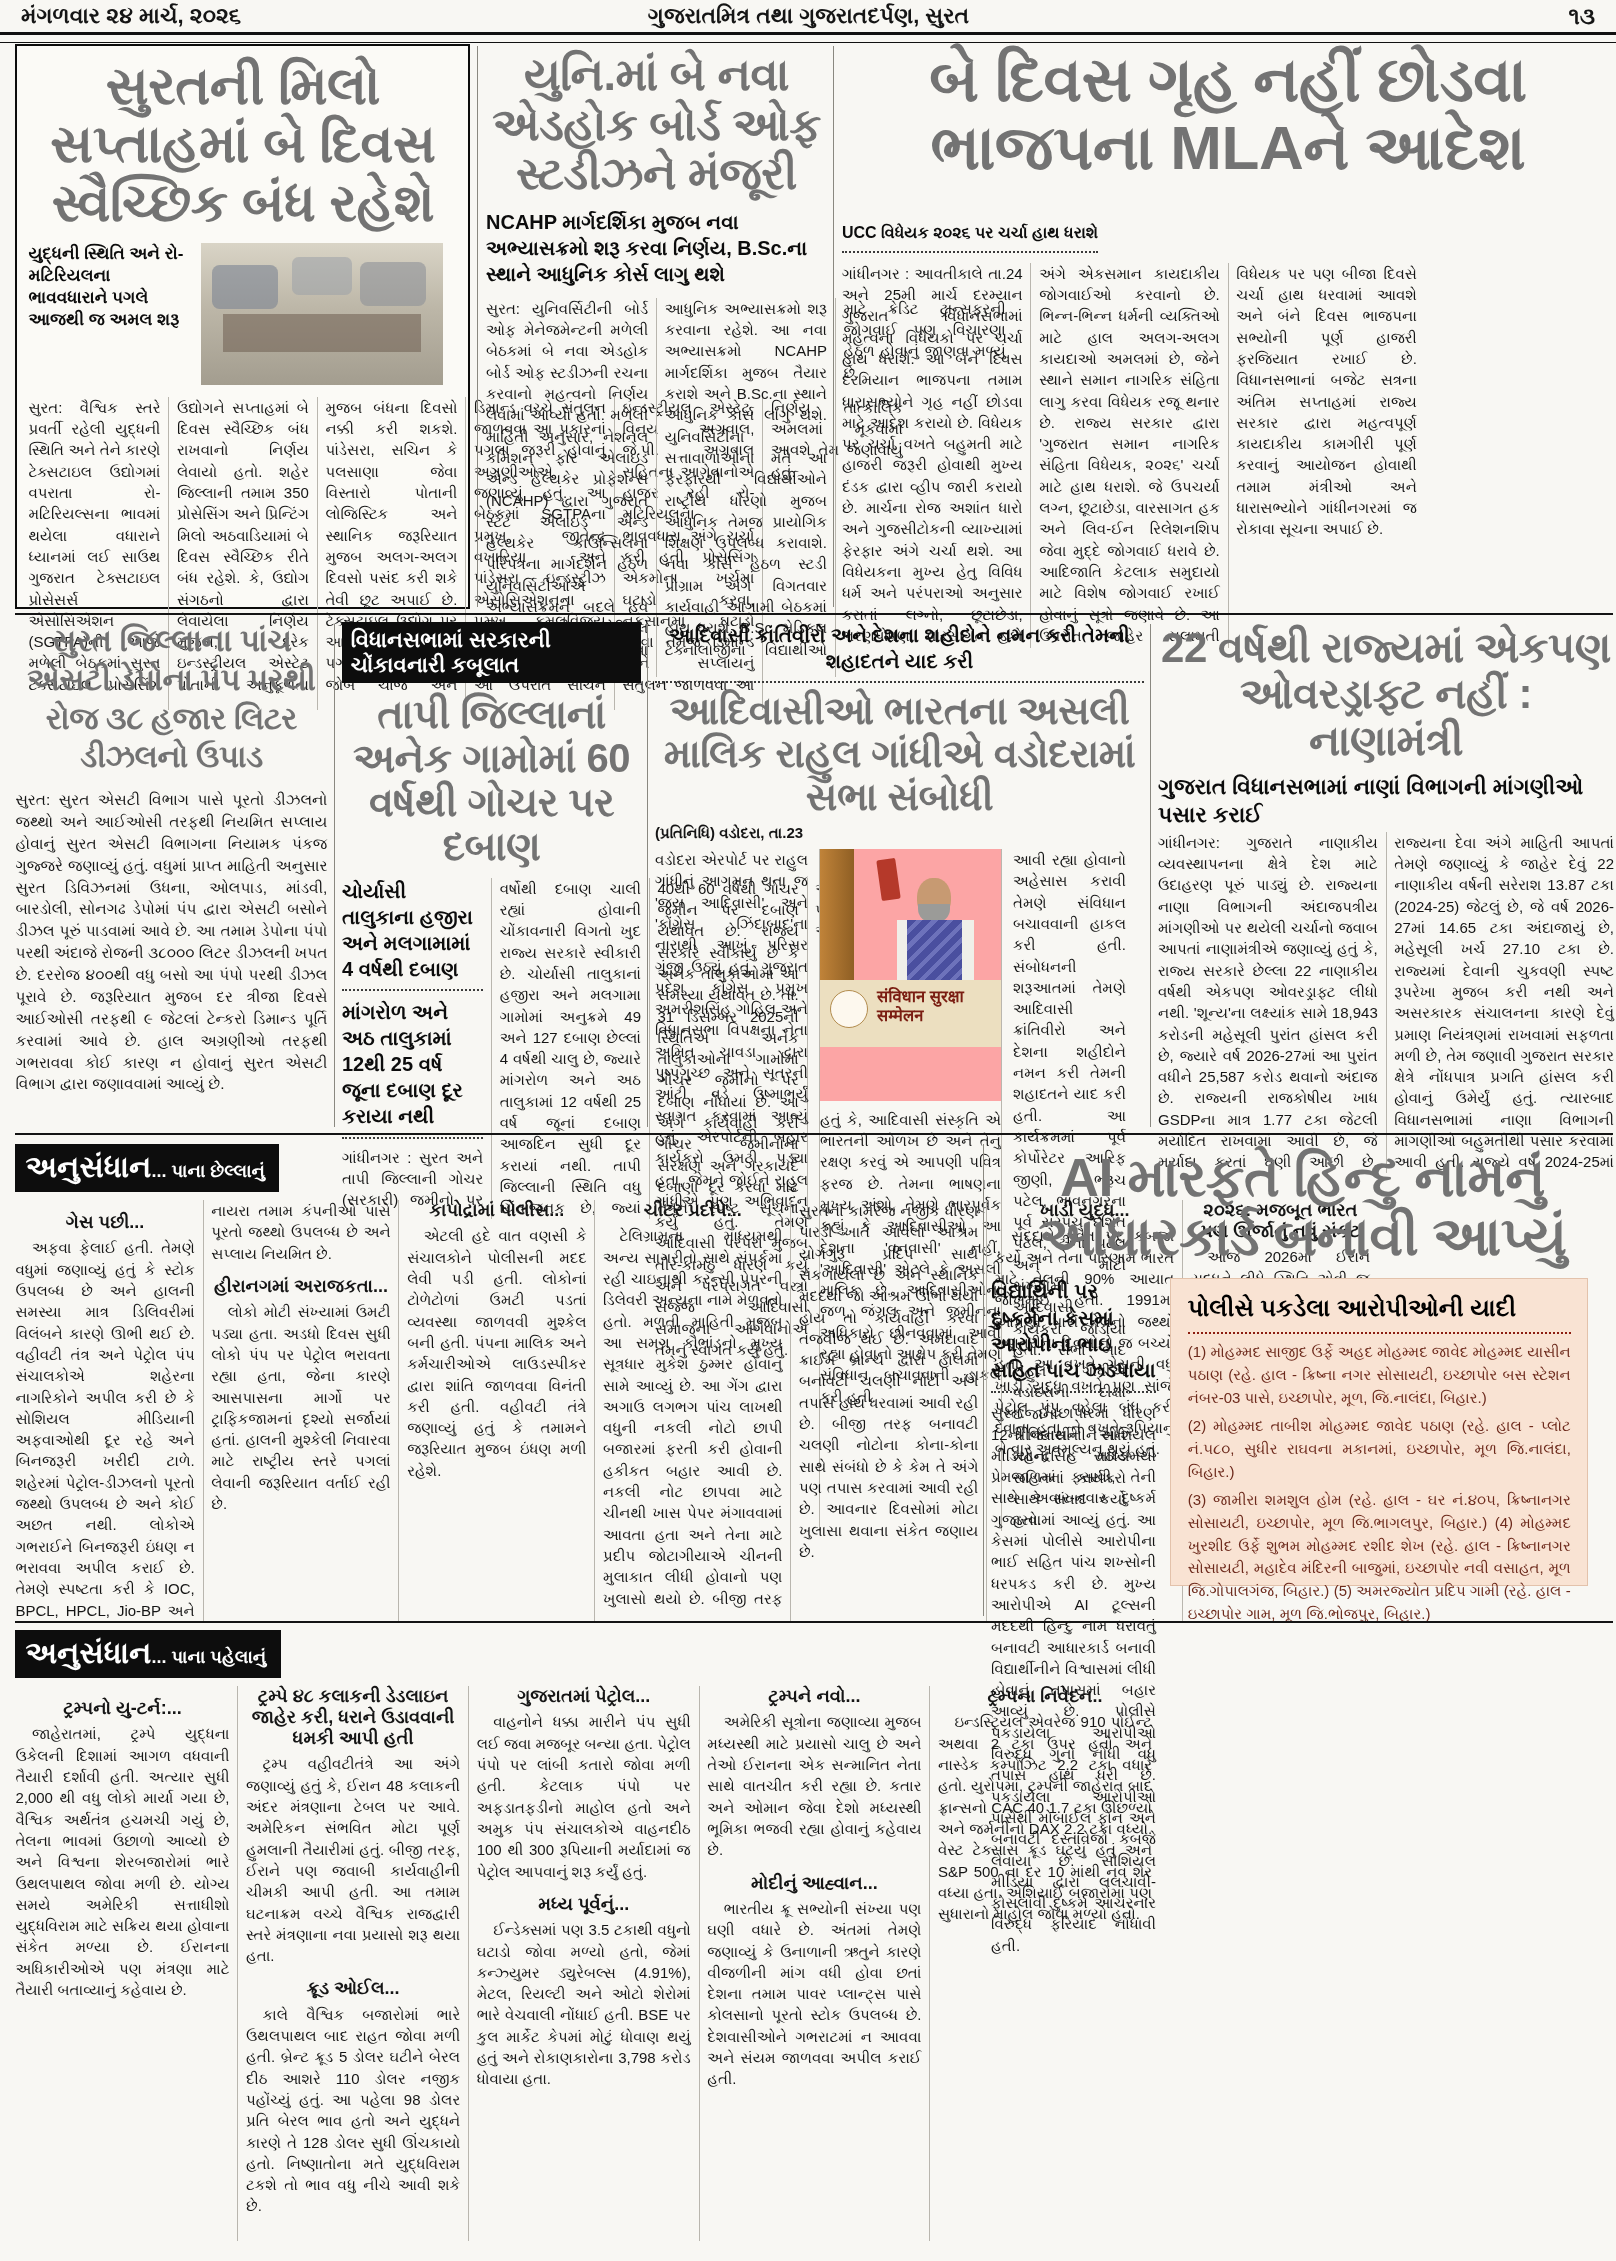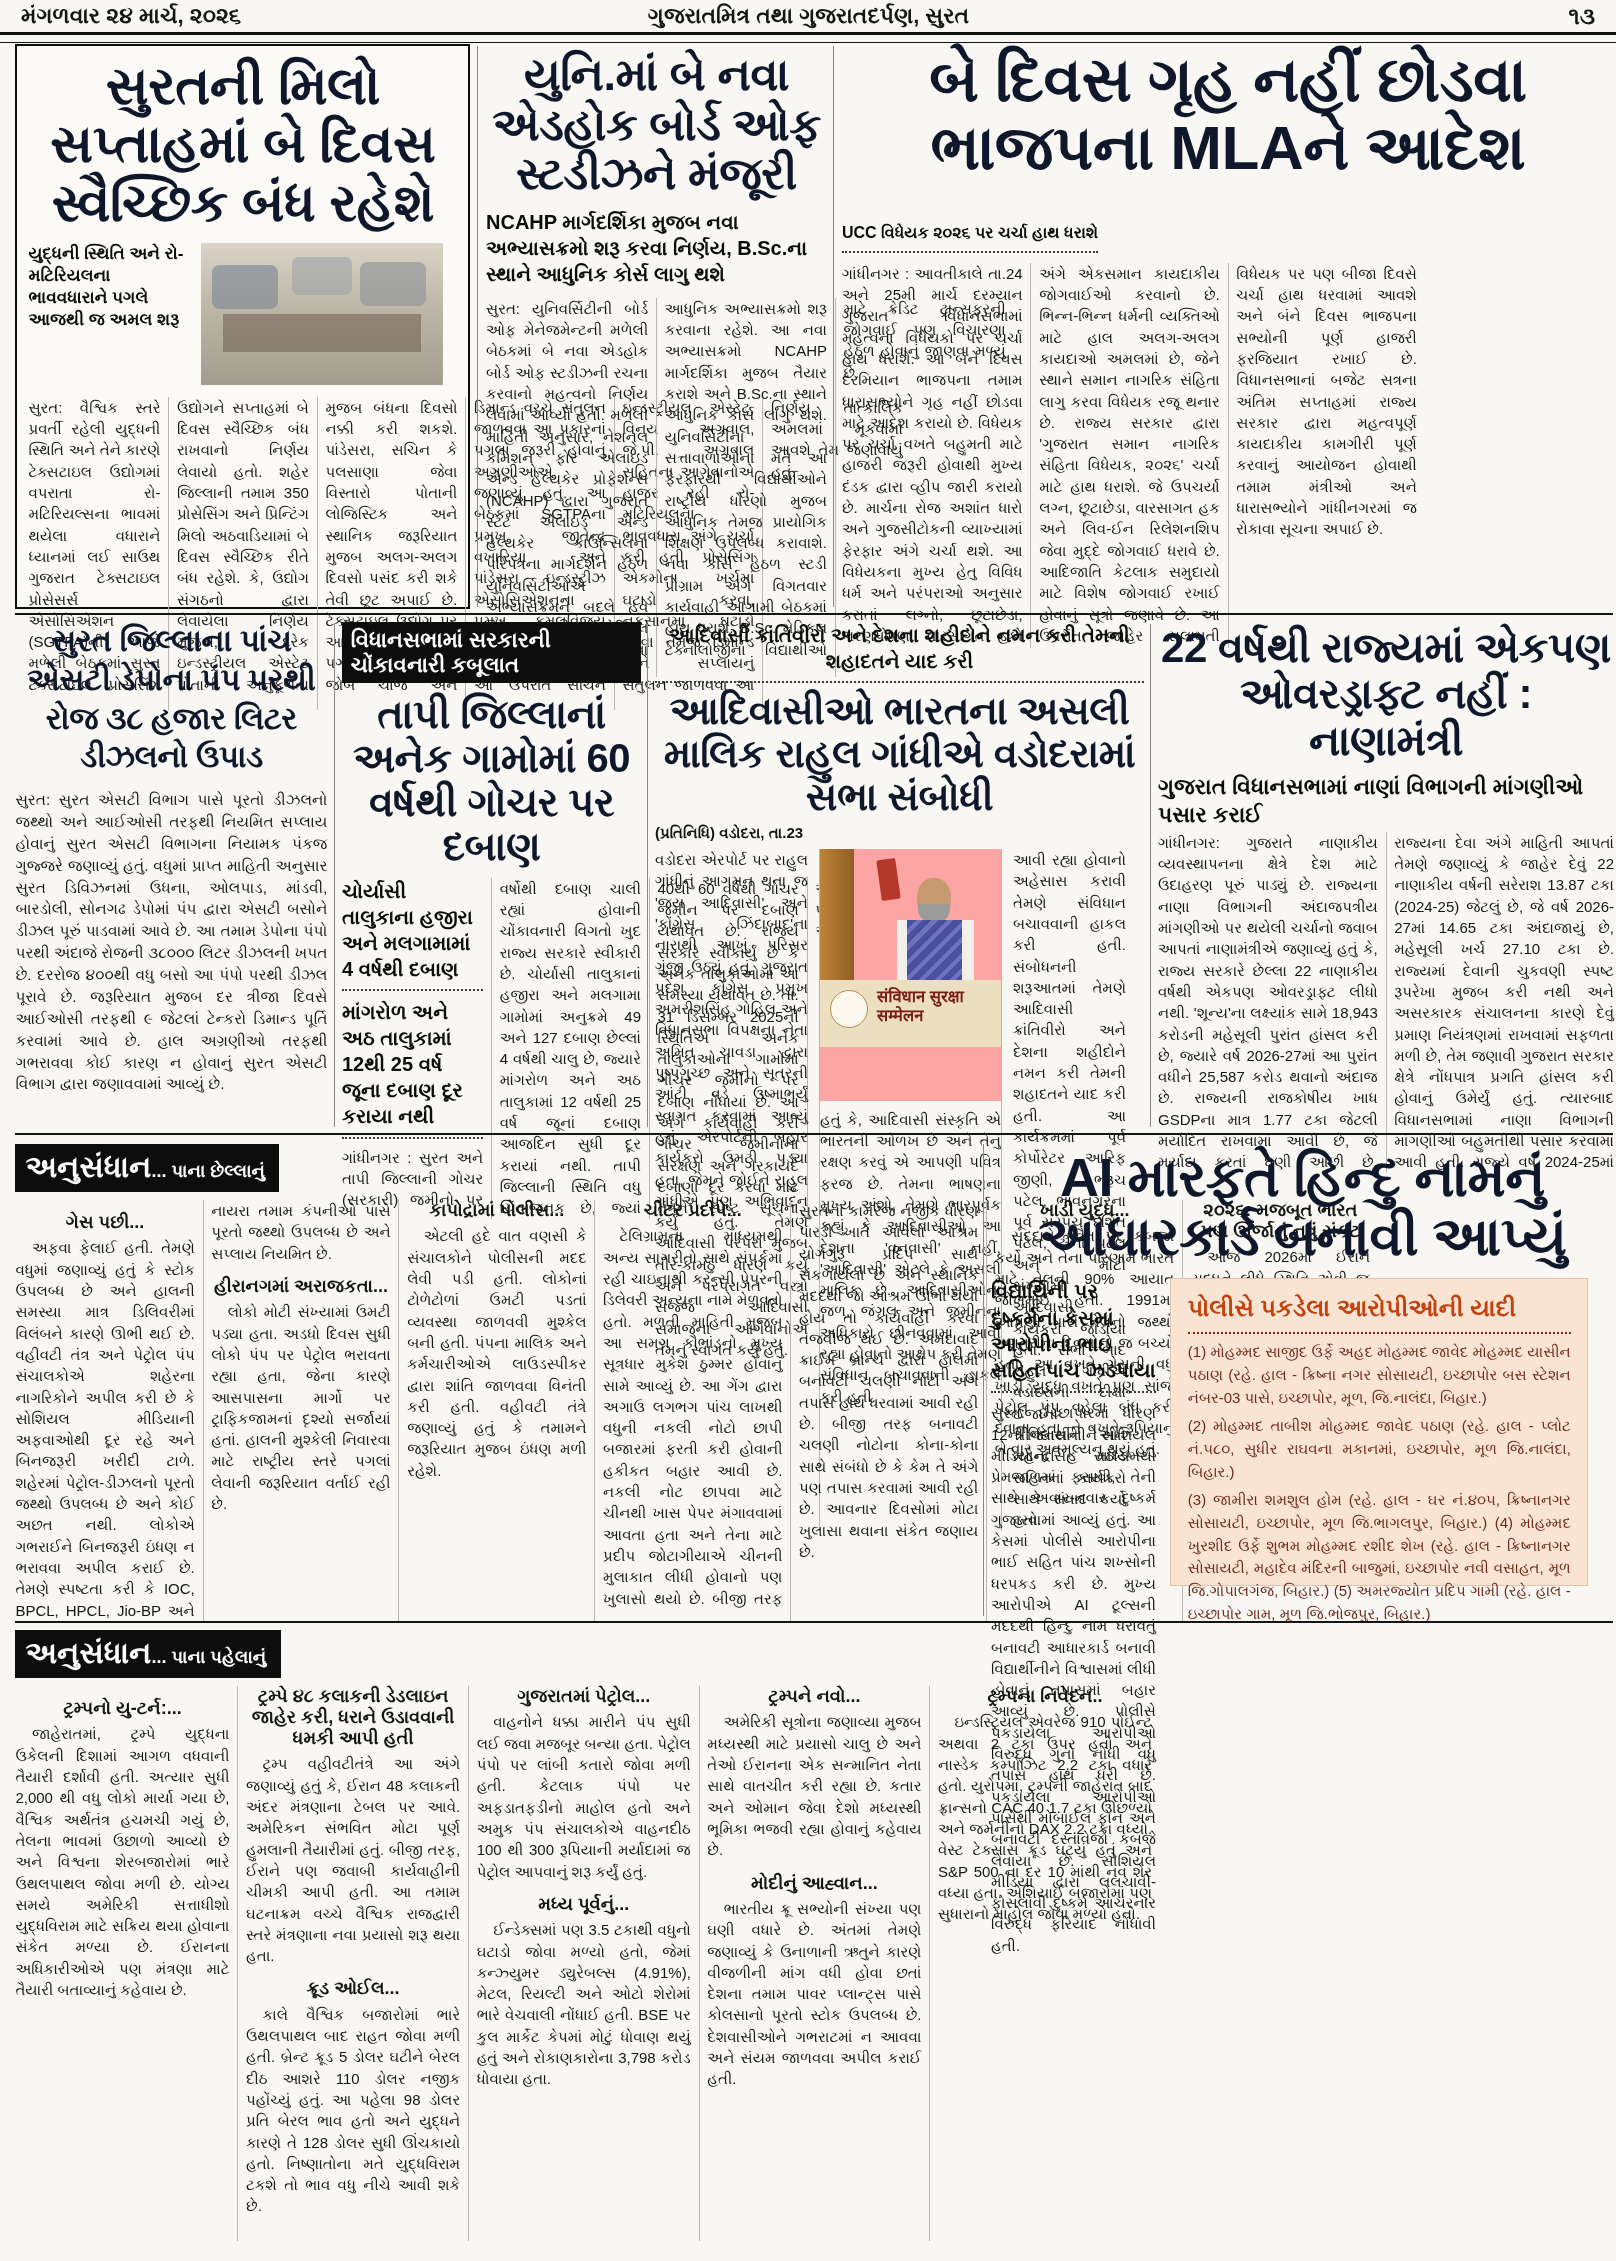--- a/index.html
+++ b/index.html
@@ -2,36 +2,36 @@
 <html style="font-size:8.8px"><head>
 <meta charset="utf-8">
 <style>
   html,body{margin:0;padding:0;}
   body{
     width:1617px;height:2261px;position:relative;overflow:hidden;
     background:#f8f7f3;color:#151515;
     font-family:"Liberation Sans", sans-serif;
   }
   .abs{position:absolute;}
-  .headline{font-weight:bold;text-align:center;line-height:1.1;letter-spacing:-0.5px;color:#0f172a;}
+  .headline{font-weight:bold;text-align:center;line-height:1.1;letter-spacing:-0.5px;color:#737373;}
   .body-text{font-size:15px;line-height:1.42;text-align:justify;}
   .cols{column-gap:16.5px;column-rule:0.5px solid #b9b6ae;column-fill:auto;}
   .kicker-bar{background:#0d0d0d;color:#ffffff;font-weight:bold;}
   .dotted-b{border-bottom:2.2px dotted #3a3a3a;}
   .sub-bold{font-weight:bold;line-height:1.3;color:#0c0c0c;}
   .vr{position:absolute;width:1.1px;background:#8a8880;}
   .hr{position:absolute;height:1.6px;background:#141414;}
   .sec{break-inside:avoid-column;}
   .sec h4{font-weight:bold;font-size:18px;text-align:center;margin:12px 0 4.4px 0;}
   .sec p{margin:0 0 6.6px 0;font-size:15px;line-height:1.42;text-align:justify;text-indent:16.5px;}
   .tab{display:inline-block;background:#0d0d0d;color:#fff;padding:5.5px 14.3px 7.7px 10px;}
   .tab .big{font-size:30px;font-weight:bold;}
   .tab .small{font-size:18px;font-weight:bold;}
   .pink-box{background:#f9e3d3;border:0.5px solid #e3c2ab;padding:14.3px 16.5px;}
-  .pink-box h3{color:#c2410c;font-size:24px;font-weight:bold;margin:0 0 7.7px 0;border-bottom:2.2px dotted #8c1d10;padding-bottom:10px;}
+  .pink-box h3{color:#000000;font-size:24px;font-weight:bold;margin:0 0 7.7px 0;border-bottom:2.2px dotted #8c1d10;padding-bottom:10px;}
   .pink-box p{color:#6d2a1c;font-size:15px;line-height:1.52;text-align:justify;margin:0 0 5.5px 0;}
   .photo{position:relative;overflow:hidden;background:#9a948a;}
 </style>
 </head>
 <body>
 
 <div class="abs" style="left:0;top:0;width:1617px;height:32px;">
   <div class="abs" style="left:21px;top:3.3px;font-size:22px;font-weight:bold;">મંગળવાર ૨૪ માર્ચ, ૨૦૨૬</div>
   <div class="abs" style="left:0;top:3.3px;width:1617px;text-align:center;font-size:22px;font-weight:bold;">ગુજરાતમિત્ર તથા ગુજરાતદર્પણ, સુરત</div>
   <div class="abs" style="right:22px;top:3.3px;font-size:23px;font-weight:bold;">૧૩</div>

